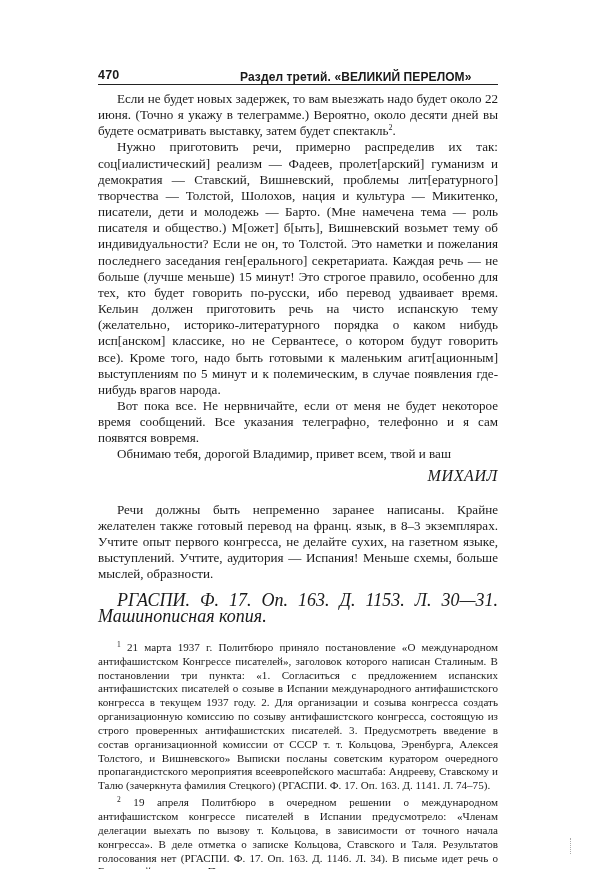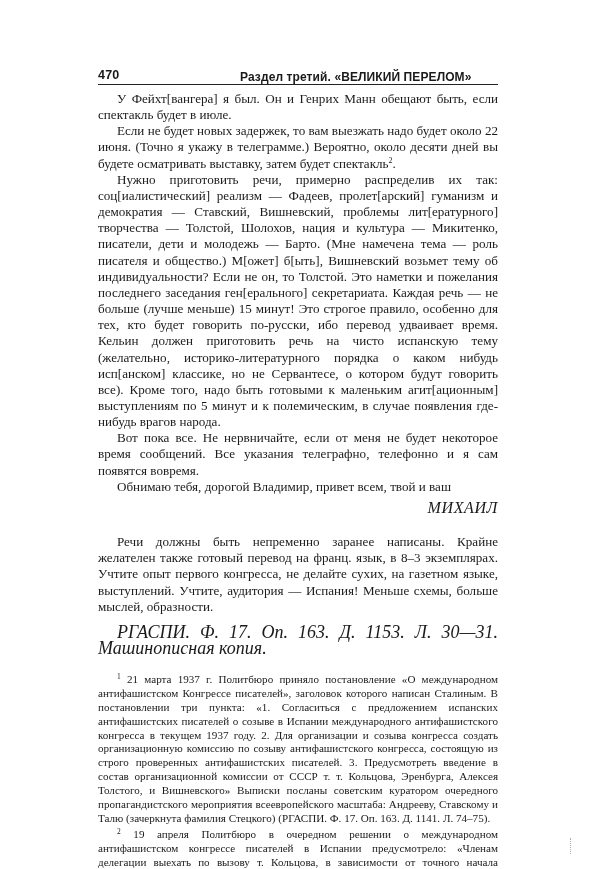--- a/index.html
+++ b/index.html
@@ -53,21 +53,20 @@
 <body>
 
 <div class="page">
 
   <div class="running-head">
     <span class="page-number">470</span>
     <span class="running-title">Раздел третий. «ВЕЛИКИЙ ПЕРЕЛОМ»</span>
   </div>
 
   <div class="body-text">
-    <p>У Фейхт[вангера] я был. Он и Генрих Манн обещают быть, если спектакль будет в июле.</p>
     <p><span>Если не будет новых задержек, то вам выезжать надо будет около 22 июня. (Точно я укажу в телеграмме.) Вероятно, около десяти дней вы будете осматривать выставку, затем будет спектакль</span><sup>2</sup>.</p>
     <p>Нужно приготовить речи, примерно распределив их так: соц[иалистический] реализм — Фадеев, пролет[арский] гуманизм и демократия — Ставский, Вишневский, проблемы лит[ературного] творчества — Толстой, Шолохов, нация и культура — Микитенко, писатели, дети и молодежь — Барто. (Мне намечена тема — роль писателя и общество.) М[ожет] б[ыть], Вишневский возьмет тему об индивидуальности? Если не он, то Толстой. Это наметки и пожелания последнего заседания ген[ерального] секретариата. Каждая речь — не больше (лучше меньше) 15 минут! Это строгое правило, особенно для тех, кто будет говорить по-русски, ибо перевод удваивает время. Кельин должен приготовить речь на чисто испанскую тему (желательно, историко-литературного порядка о каком нибудь исп[анском] классике, но не Сервантесе, о котором будут говорить все). Кроме того, надо быть готовыми к маленьким агит[ационным] выступлениям по 5 минут и к полемическим, в случае появления где-нибудь врагов народа.</p>
     <p>Вот пока все. Не нервничайте, если от меня не будет некоторое время сообщений. Все указания телеграфно, телефонно и я сам появятся вовремя.</p>
     <p>Обнимаю тебя, дорогой Владимир, привет всем, твой и ваш</p>
 
     <div class="signature">МИХАИЛ</div>
 
     <p>Речи должны быть непременно заранее написаны. Крайне желателен также готовый перевод на франц. язык, в 8–3 экземплярах. Учтите опыт первого конгресса, не делайте сухих, на газетном языке, выступлений. Учтите, аудитория — Испания! Меньше схемы, больше мыслей, образности.</p>
 
     <div class="source">РГАСПИ. Ф. 17. Оп. 163. Д. 1153. Л. 30—31. Машинописная копия.</div>

